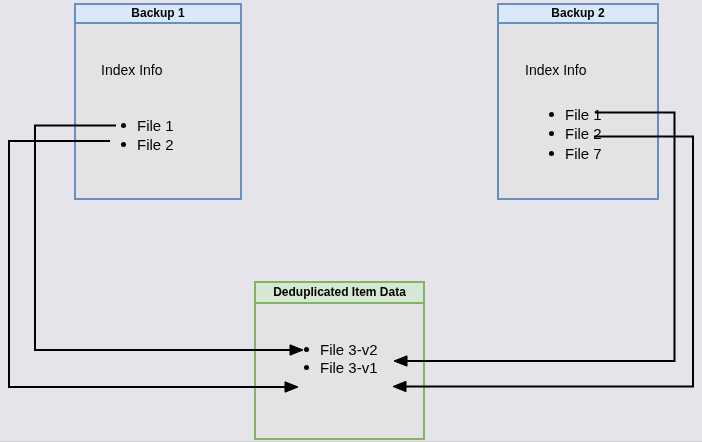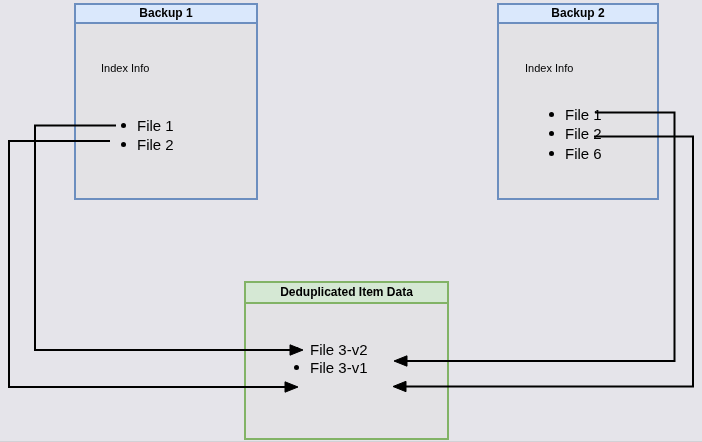--- a/index.html
+++ b/index.html
@@ -17,37 +17,37 @@
   .stage::after{content:""; position:absolute; left:0; right:0; bottom:0; height:1px;
     background:#d2d1d6; pointer-events:none;}
   .box{position:absolute; box-sizing:border-box; background:var(--box-fill); border:2px solid;}
   .box.blue{border-color:var(--blue-border);}
   .box.green{border-color:var(--green-border);}
   .box-header{
     font-weight:bold; font-size:12px; text-align:center; border-bottom:2px solid;
   }
   .blue > .box-header{background:var(--blue-fill); border-color:var(--blue-border); height:17px; line-height:17px;}
   .green > .box-header{background:var(--green-fill); border-color:var(--green-border); height:19px; line-height:19px;}
-  .box-subtitle{position:absolute; font-size:11px; white-space:nowrap;}
+  .box-subtitle{position:absolute; font-size:14px; white-space:nowrap;}
   .file-list{position:absolute; margin:0; padding:0; list-style:none; font-size:15px;}
   .file-list li{display:flex; align-items:center; white-space:nowrap;}
   .lh-19 li{height:19px;}
   .lh-193 li{height:19.3px;}
   .lh-183 li{height:18.3px;}
   .dot{width:5px; height:5px; border-radius:50%; background:var(--text); margin-right:11px; flex:none;}
   .arrow-layer{position:absolute; left:0; top:0; pointer-events:none;}
   .arrow-layer path{stroke:var(--arrow); stroke-width:2; fill:none;}
   .arrow-layer polygon{fill:var(--arrow); stroke:var(--arrow); stroke-width:1;}
 </style>
 </head>
 <body>
 
 <div class="stage">
 
-  <div class="box blue" style="left:74px; top:3px; width:184px; height:197px;">
+  <div class="box blue" style="left:74px; top:3px; width:168px; height:197px;">
     <div class="box-header">Backup 1</div>
     <div class="box-subtitle" style="left:25px; top:57px;">Index Info</div>
     <ul class="file-list lh-19" style="left:45px; top:111px;">
       <li>
         <span class="dot"></span>
         <span>File 1</span>
       </li>
       <li>
         <span class="dot"></span>
         <span>File 2</span>
@@ -62,26 +62,26 @@
       <li>
         <span class="dot"></span>
         <span>File 1</span>
       </li>
       <li>
         <span class="dot"></span>
         <span>File 2</span>
       </li>
       <li>
         <span class="dot"></span>
-        <span>File 6</span>
+        <span>File 7</span>
       </li>
     </ul>
   </div>
 
-  <div class="box green" style="left:244px; top:281px; width:205px; height:159px;">
+  <div class="box green" style="left:254px; top:281px; width:171px; height:159px;">
     <div class="box-header">Deduplicated Item Data</div>
     <ul class="file-list lh-183" style="left:48px; top:57px;">
       <li>
         <span class="dot"></span>
         <span>File 3-v2</span>
       </li>
       <li>
         <span class="dot"></span>
         <span>File 3-v1</span>
       </li>

